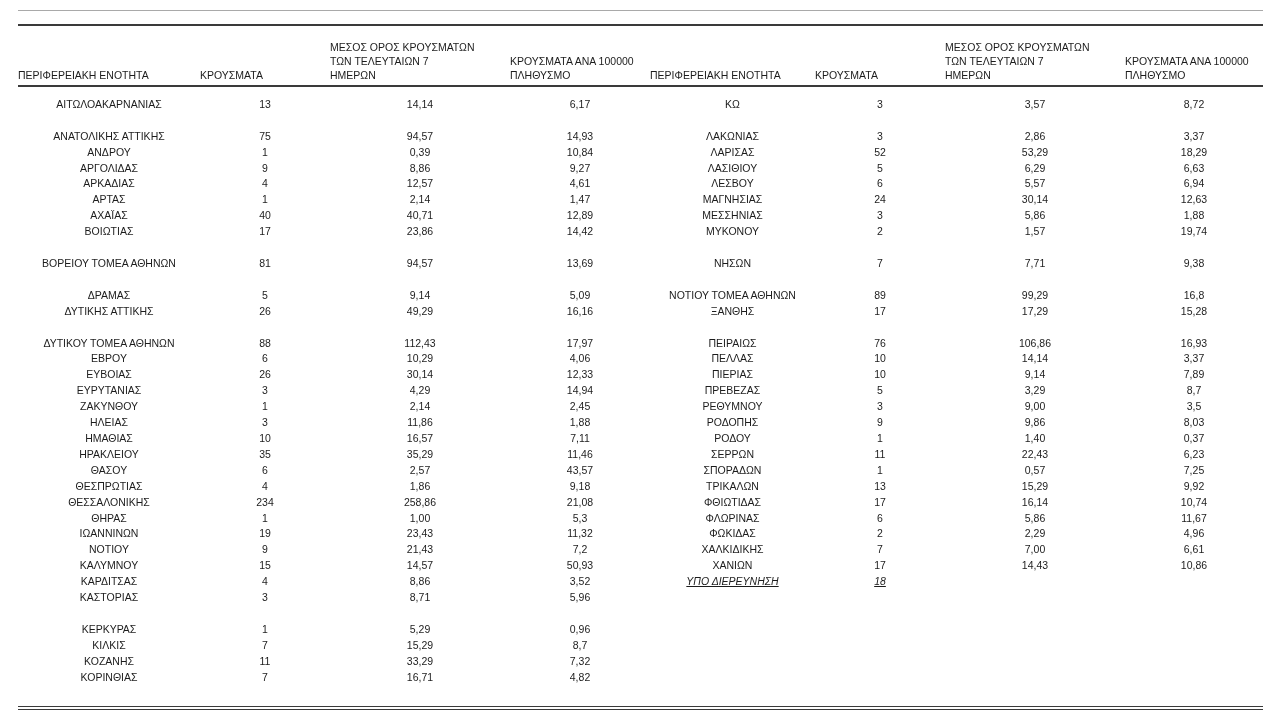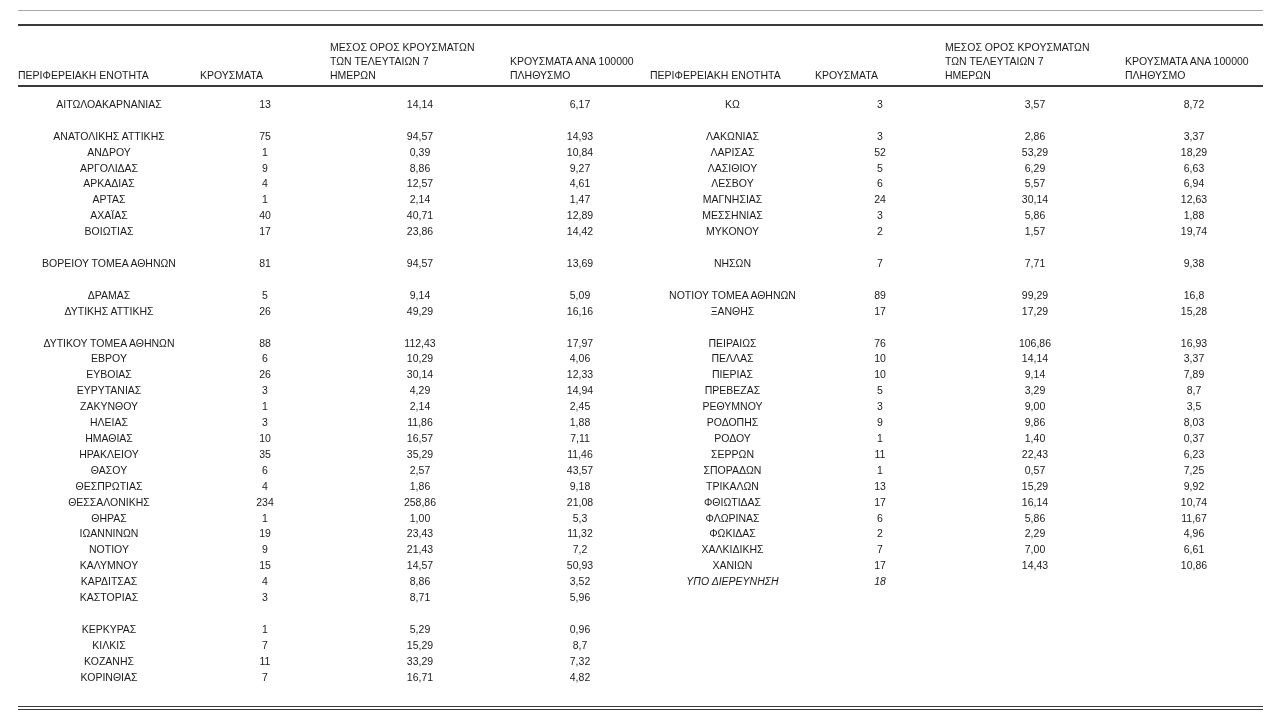--- a/index.html
+++ b/index.html
@@ -16,21 +16,21 @@
     display:grid;grid-template-columns:182px 130px 180px 140px 165px 130px 180px 138px;
     align-items:end;border-bottom:2px solid #3a3a3a;
   }
   .hcell{text-align:left;white-space:pre;line-height:14px;padding-bottom:3px;}
   .body-grid{position:absolute;top:82px;left:0;width:100%;padding-top:14px;}
   .row{
     display:grid;grid-template-columns:182px 130px 180px 140px 165px 130px 180px 138px;
     height:15.92px;align-items:center;
   }
   .cell{text-align:center;white-space:nowrap;overflow:visible;}
-  .cell.italic{font-style:italic;}
+  .cell.italic{font-style:italic;text-decoration:underline;}
   .bottom-dline{
     position:absolute;top:706px;left:0;width:100%;height:2px;
     border-top:1.5px solid #3a3a3a;border-bottom:1.5px solid #3a3a3a;background:#ffffff;
   }
 </style>
 </head>
 <body>
 
 <div class="page">
   <div class="sheet">

